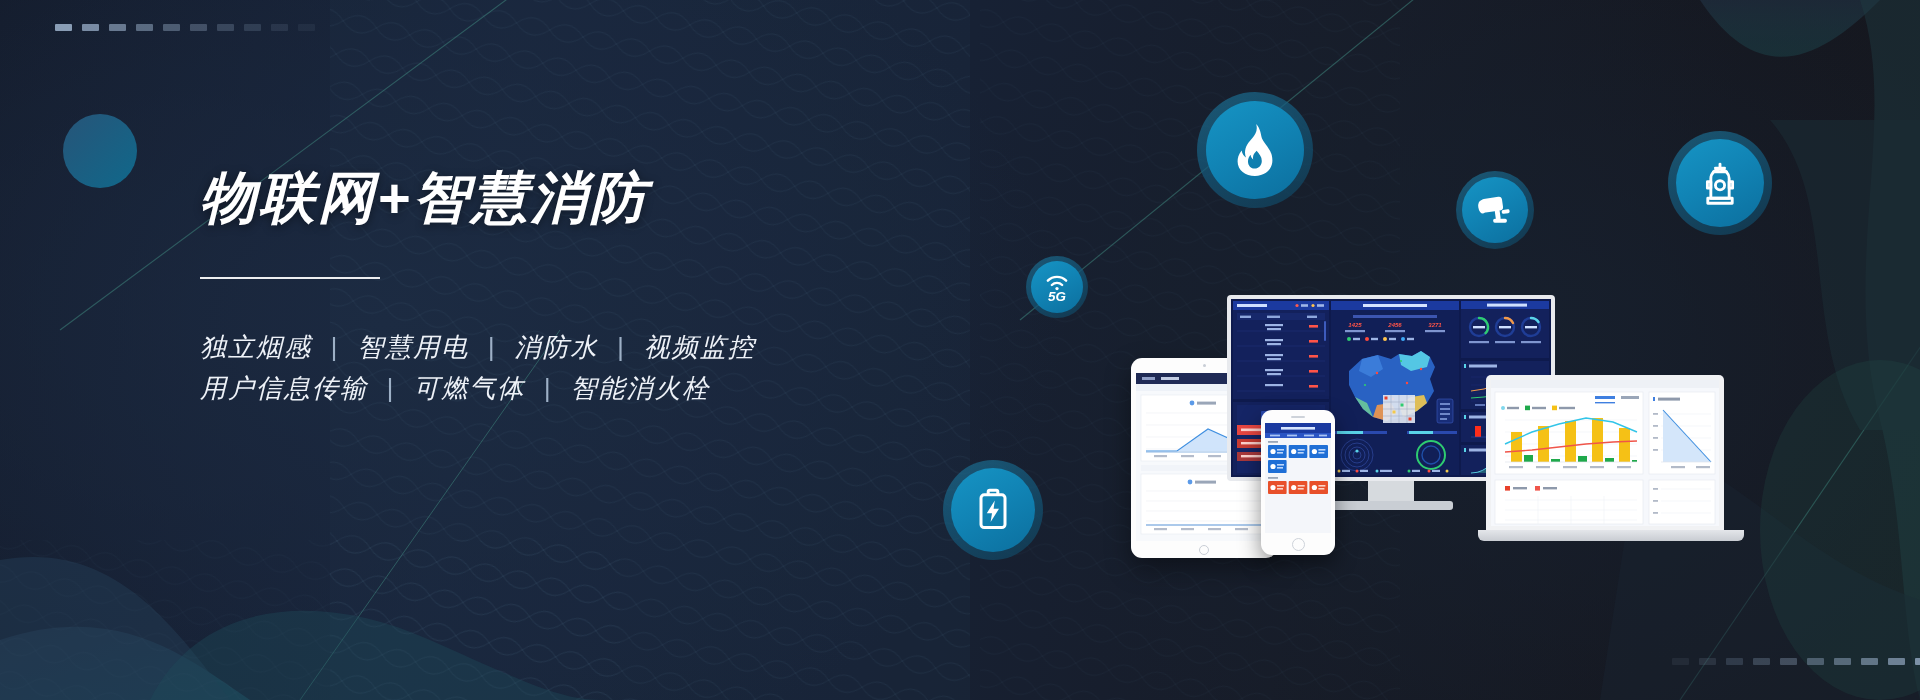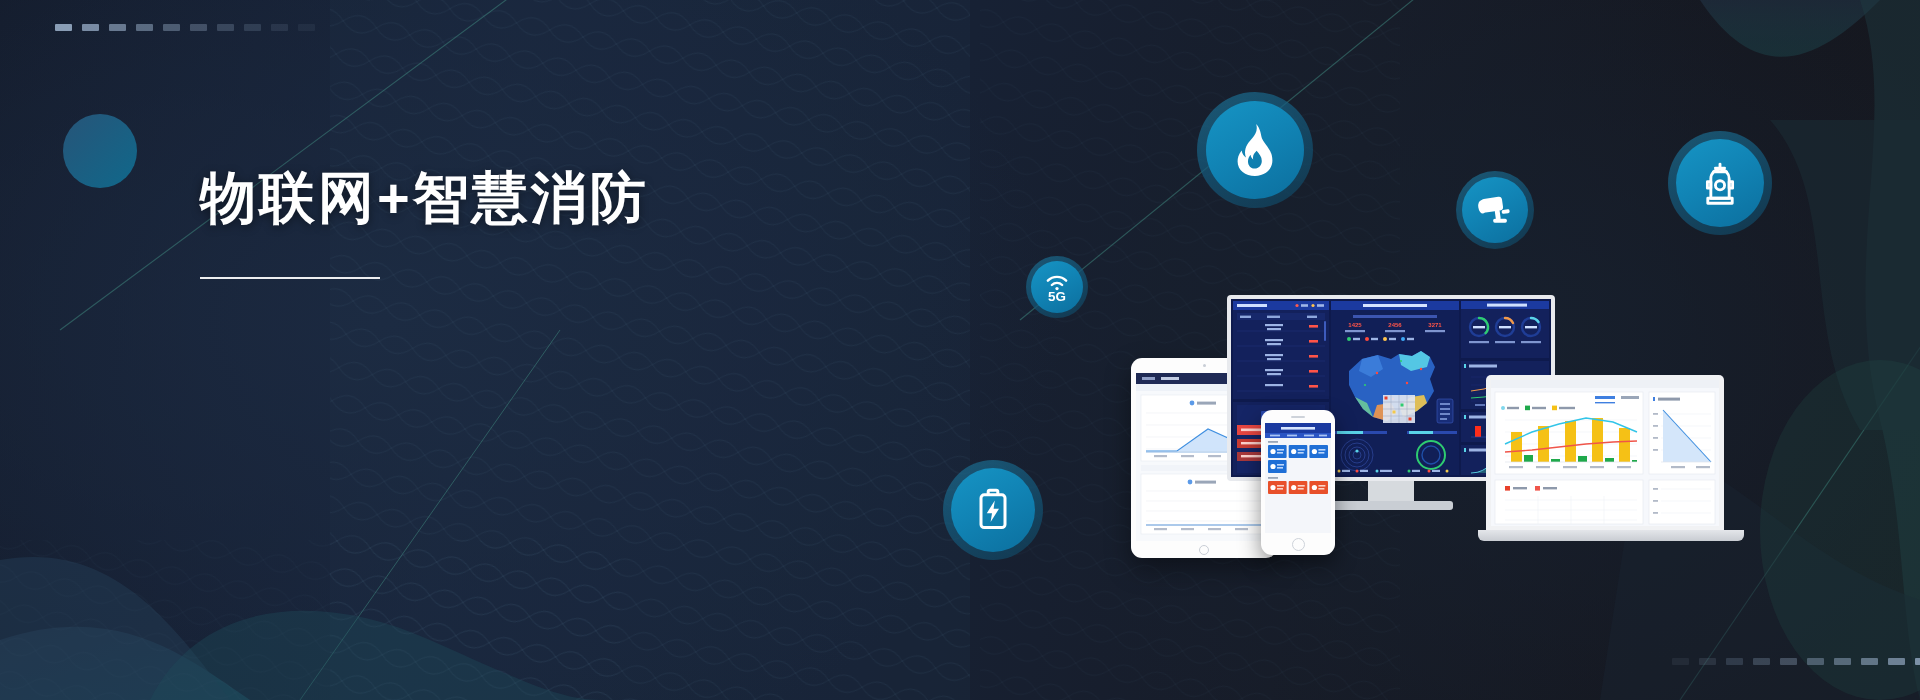--- a/index.html
+++ b/index.html
@@ -2,21 +2,21 @@
 <html><head>
 <meta charset="utf-8">
 <style>
   * { margin:0; padding:0; box-sizing:border-box; }
   html,body { width:1920px; height:700px; overflow:hidden; }
   body {
     font-family:"Liberation Sans","DejaVu Sans",sans-serif;
     background:#141824;
     position:relative;
   }
-  #stage { position:absolute; inset:0; width:1920px; height:700px; overflow:hidden; }
+  #stage { position:absolute; inset:0; width:1920px; height:700px; overflow:hidden;font-style:italic; }
 
   
   .bg-base { position:absolute; inset:0;
     background:
       radial-gradient(1100px 760px at 20% 46%, #1b2940 0%, #16203200 62%),
       radial-gradient(900px 700px at 78% 50%, #17202e 0%, #14182400 65%),
       linear-gradient(100deg,#141c2c 0%,#18243a 26%,#172134 48%,#171c28 68%,#15171f 86%,#16181f 100%);
   }
   .bg-svg { position:absolute; inset:0; width:1920px; height:700px; }
 
@@ -175,20 +175,36 @@
     <i style="opacity:.52"></i>
       <i style="opacity:.62"></i>
       <i style="opacity:.72"></i>
     <i style="opacity:.84"></i>
   </div>
 
   <div class="copy">
     <div class="h1">物联网+智慧消防</div>
     <div class="rule"></div>
     <div class="feats">
+      <div class="featline">
+        <span>独立烟感</span>
+        <span class="sep">|</span>
+        <span>智慧用电</span>
+        <span class="sep">|</span>
+        <span>消防水</span>
+        <span class="sep">|</span>
+        <span>视频监控</span>
+      </div>
+      <div class="featline">
+        <span>用户信息传输</span>
+        <span class="sep">|</span>
+        <span>可燃气体</span>
+        <span class="sep">|</span>
+        <span>智能消火栓</span>
+      </div>
     </div>
   </div>
 
   <div class="badge" id="badge-flame">
     <div class="ring"></div>
       <div class="disc"></div>
     <svg width="48" height="52" viewBox="0 0 24 26">
       <path fill="#ffffff" d="M12.6 0c.9 3.3-.4 5.3-2 7.1-1.7 2-3.6 3.9-3.6 7.3 0 .9.2 1.7.5 2.4-1.1-.8-1.9-2-2.2-3.6-1.6 2-2 3.9-2 5.5C3.3 23 7.2 26 12 26s8.7-3.2 8.7-7.7c0-5.4-3.5-7.3-5.2-11C14.9 5.2 14.7 2.2 12.6 0zm.2 13.4c1.5 1.8 2.6 3 2.6 5.1 0 2.2-1.6 3.8-3.5 3.8s-3.4-1.5-3.4-3.6c0-1.3.5-2.3 1.3-3.3.1 1 .6 1.8 1.3 2.3-.4-1.6.3-2.9 1.7-4.3z"></path>
     </svg>
   </div>

